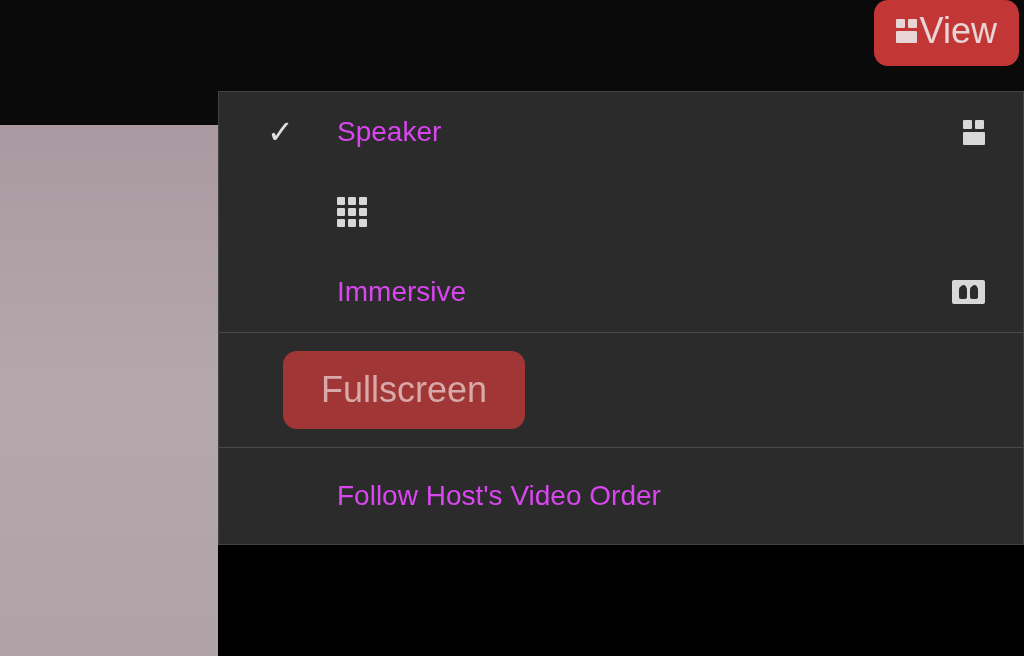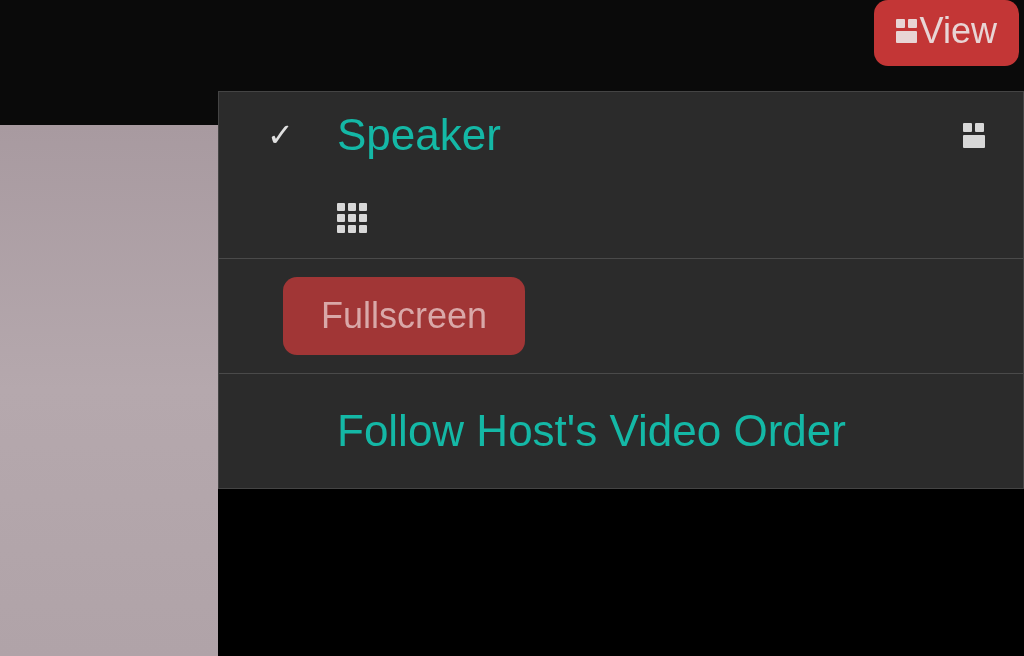--- a/index.html
+++ b/index.html
@@ -95,22 +95,22 @@
       display: flex;
       align-items: center;
       justify-content: flex-start;
       padding-left: 18px;
     }
     .check-icon {
       color: #e0e0e0;
       font-size: 32px;
     }
     .menu-label {
-      color: #14b8a6;
-      font-size: 44px;
+      color: #d946ef;
+      font-size: 28px;
       font-weight: 300;
       flex: 1;
     }
     .right-icon {
       margin-right: 8px;
     }
     .speaker-icon {
       display: flex;
       flex-direction: column;
       gap: 3px;
@@ -235,20 +235,28 @@
           <span></span>
         <span></span>
           <span></span>
           <span></span>
         <span></span>
           <span></span>
           <span></span>
       </div>
     </div>
 
+    <div class="menu-item">
+      <div class="check-col"></div>
+      <span class="menu-label">Immersive</span>
+      <div class="right-icon immersive-icon">
+        <div class="person"></div>
+        <div class="person"></div>
+      </div>
+    </div>
 
   </div>
 
   <div class="menu-section section-3">
     <div class="fullscreen-pill">
       <span class="fullscreen-label">Fullscreen</span>
     </div>
   </div>
 
   <div class="menu-section section-2">

